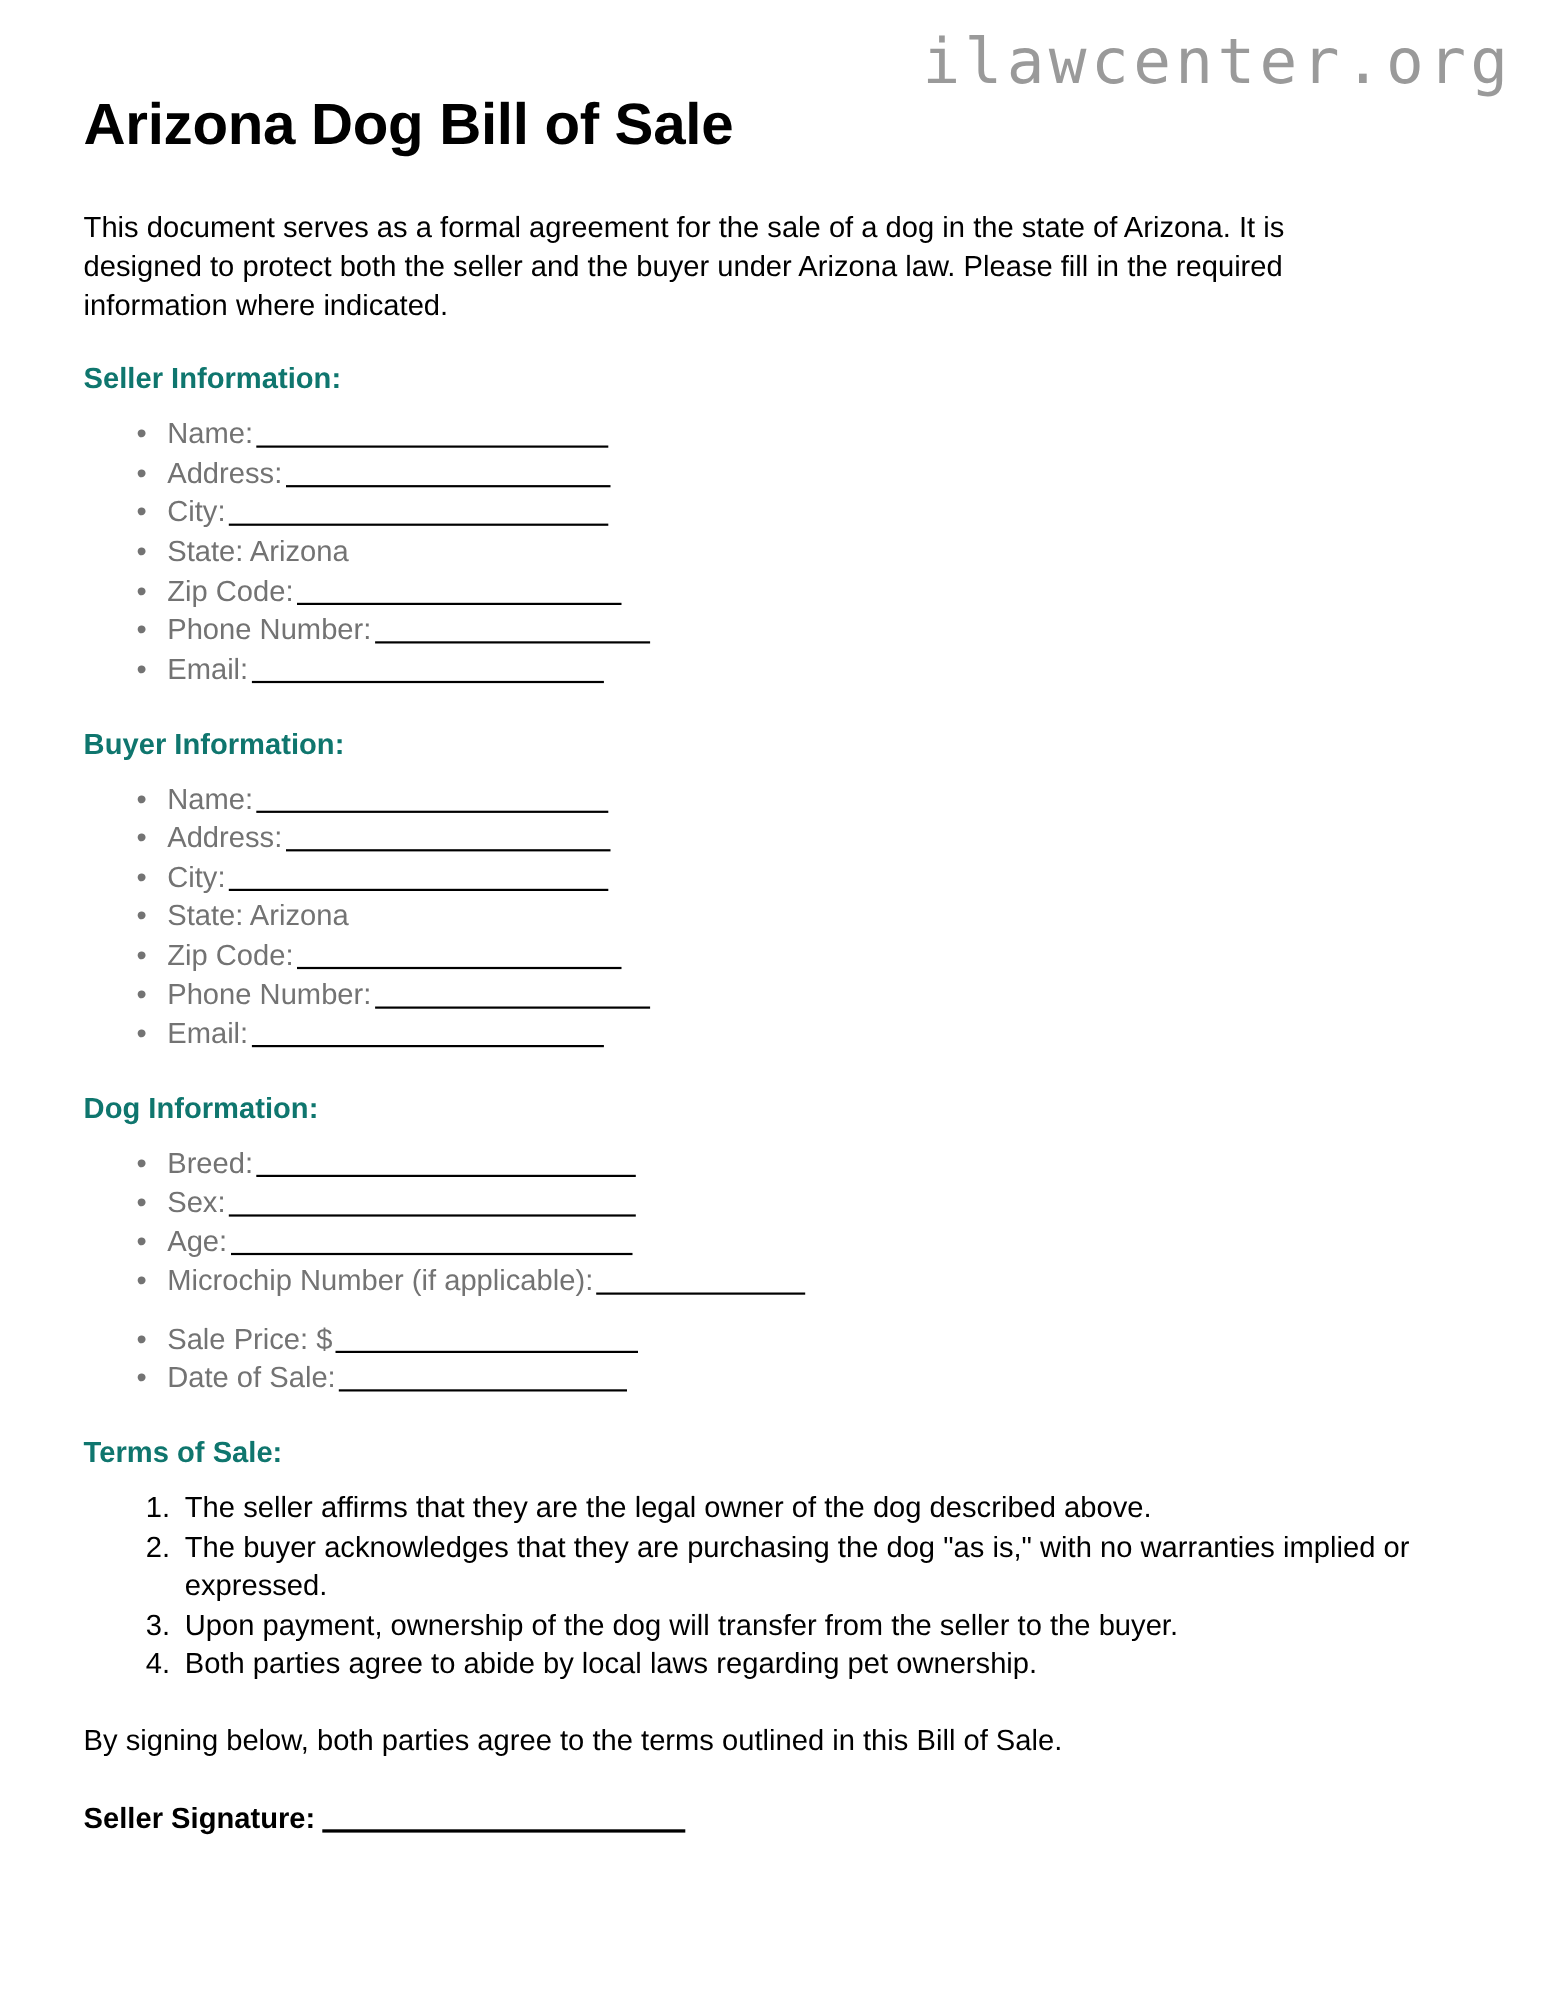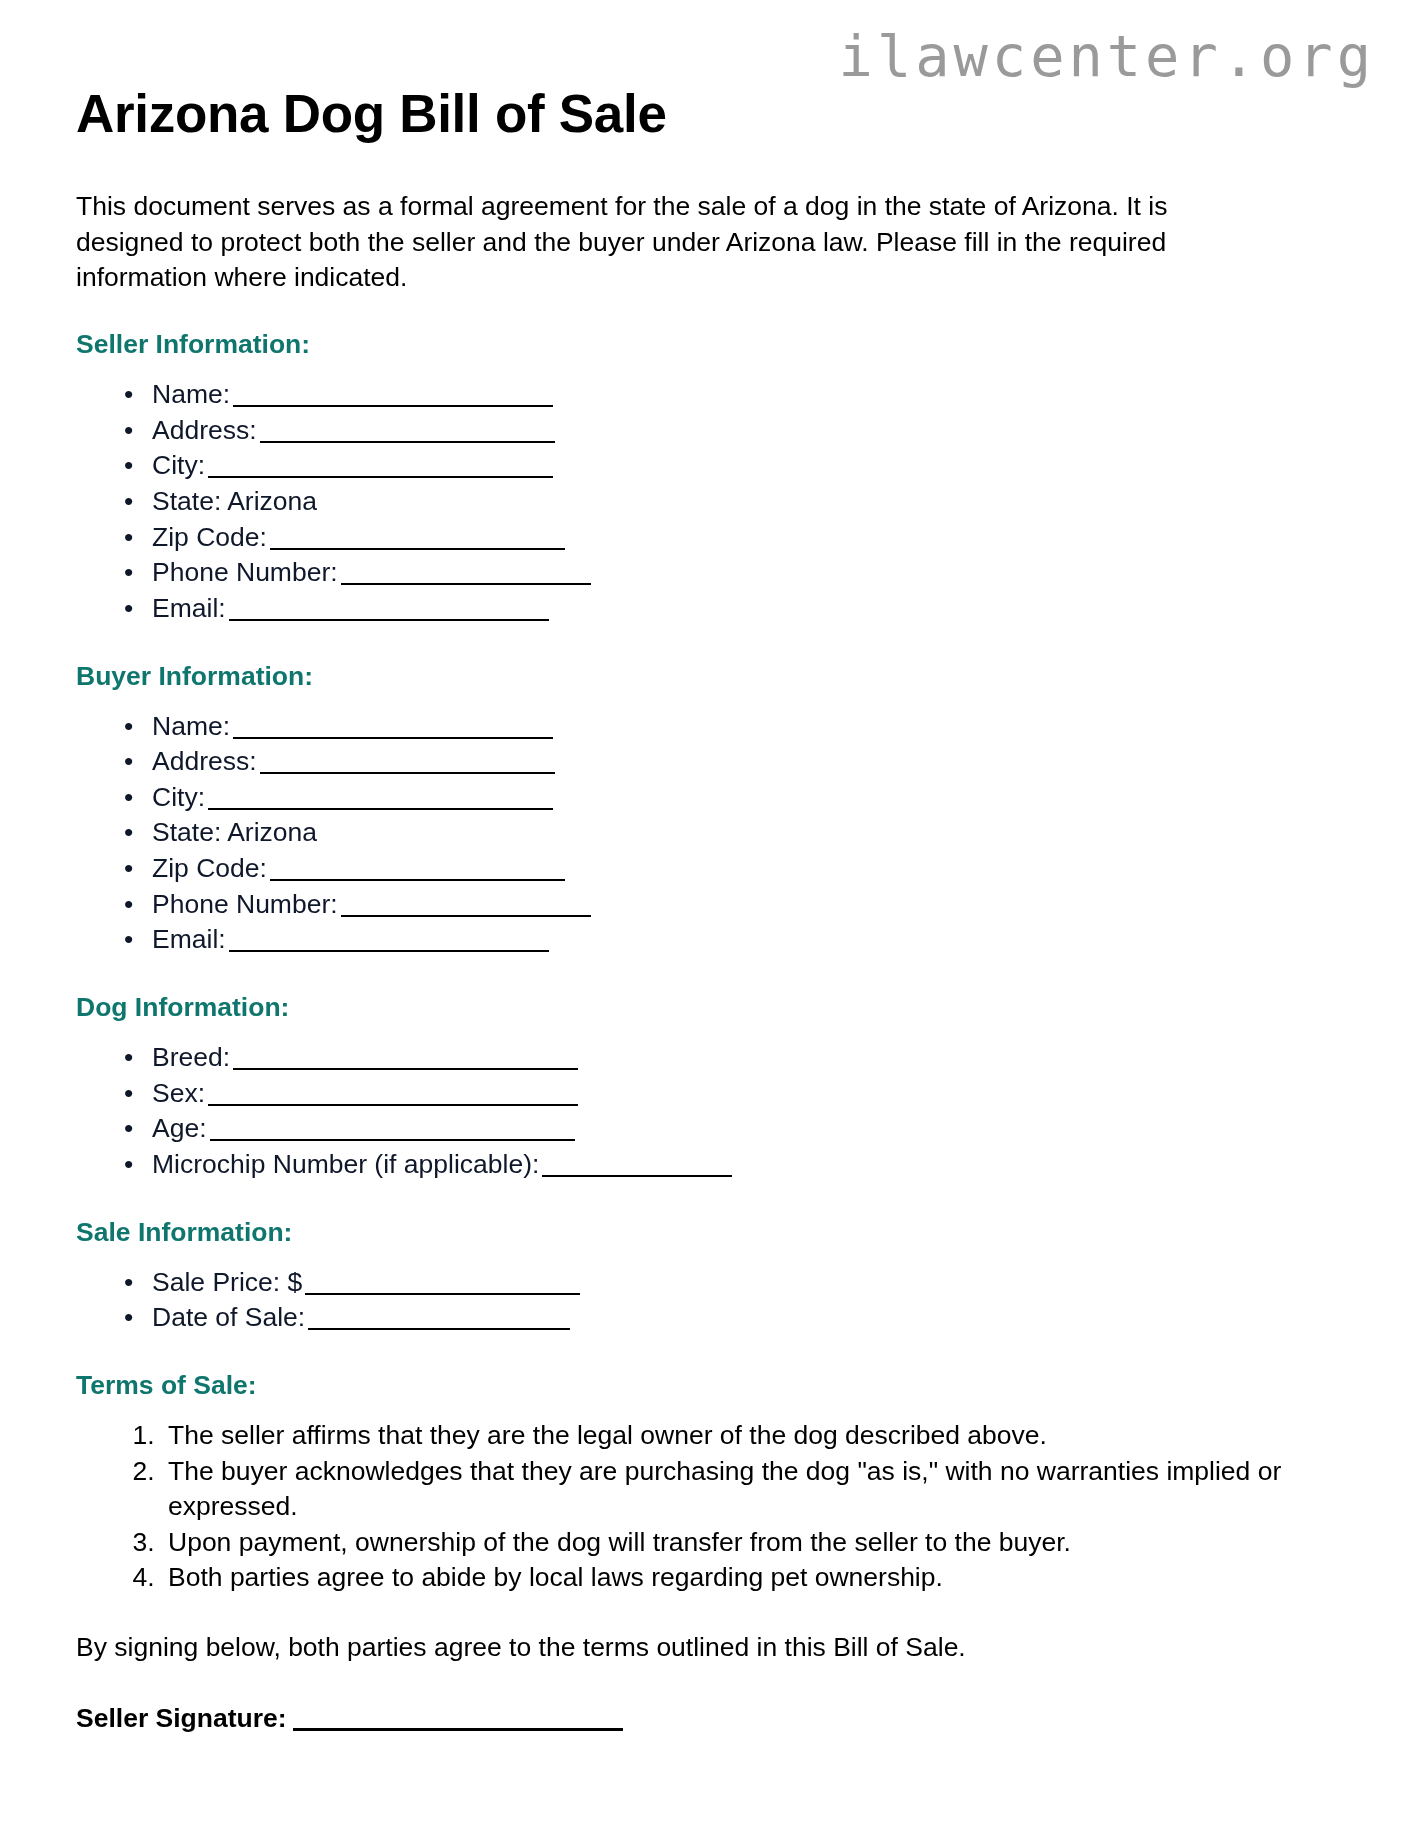--- a/index.html
+++ b/index.html
@@ -66,21 +66,21 @@
     list-style: none;
     margin: 17px 0 0 0;
     padding: 0 0 0 48px;
   }
   ul.fields > li {
     font-size: 26.5px;
     line-height: 1.345;
     position: relative;
     padding-left: 28px;
     white-space: nowrap;
-    color: #0f172a;
+    color: #737373;
   }
   ul.fields > li::before {
     content: "\2022";
     position: absolute;
     left: 0;
     top: 0;
     font-size: 26.5px;
     line-height: 1.345;
   }
   .blank {
@@ -155,21 +155,20 @@
     </ul>
 
     <h2 class="section-head">Dog Information:</h2>
     <ul class="fields">
       <li><span>Breed:</span><span class="blank" style="width: 345px;"></span></li>
       <li><span>Sex:</span><span class="blank" style="width: 370px;"></span></li>
       <li><span>Age:</span><span class="blank" style="width: 365px;"></span></li>
       <li><span>Microchip Number (if applicable):</span><span class="blank" style="width: 190px;"></span></li>
     </ul>
 
-    <h2 class="section-head">Sale Information:</h2>
     <ul class="fields">
       <li><span>Sale Price: $</span><span class="blank" style="width: 275px;"></span></li>
       <li><span>Date of Sale:</span><span class="blank" style="width: 262px;"></span></li>
     </ul>
 
     <h2 class="section-head">Terms of Sale:</h2>
     <ol class="terms">
       <li>The seller affirms that they are the legal owner of the dog described above.</li>
       <li>The buyer acknowledges that they are purchasing the dog "as is," with no warranties implied or expressed.</li>
       <li>Upon payment, ownership of the dog will transfer from the seller to the buyer.</li>

